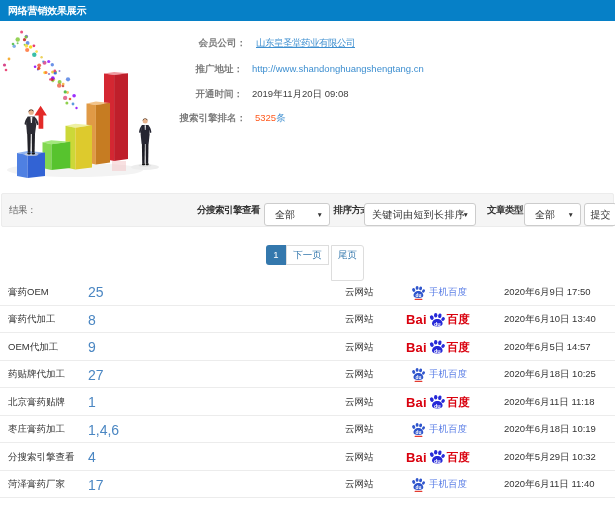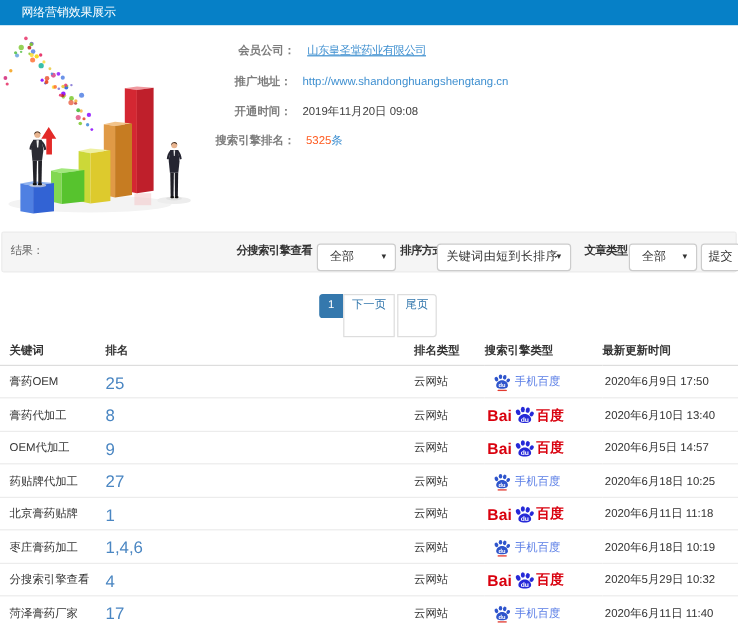--- a/index.html
+++ b/index.html
@@ -1,30 +1,30 @@
 <!DOCTYPE html>
 <html><head>
 <meta charset="utf-8">
 <style>
 html,body{margin:0;padding:0;}
 body{width:615px;height:520px;background:#fff;font-family:"Liberation Sans",sans-serif;position:relative;overflow:hidden;}
 .topbar{position:absolute;left:0;top:0;width:615px;height:21px;background:#0680c7;color:#fff;font-size:10px;line-height:22px;}
-.topbar span{margin-left:18px;letter-spacing:-0.2px;}
+.topbar span{margin-left:8px;letter-spacing:-0.2px;font-weight:bold;}
 .lbl{position:absolute;color:#7d7d7d;font-size:9.5px;line-height:11px;text-align:right;width:96px;font-weight:bold;}
 .val{position:absolute;font-size:9.5px;line-height:11px;color:#404040;}
 a.blue{color:#3e8fd0;text-decoration:none;font-size:9.5px;line-height:11px;position:absolute;}
 .filterbar{position:absolute;left:1px;top:193px;width:613px;height:34px;background:#f5f5f5;border:1px solid #ececec;border-radius:2px;box-sizing:border-box;}
 .fb-item{position:absolute;top:193px;height:34px;line-height:34px;font-size:9.5px;color:#333;white-space:nowrap;letter-spacing:-0.5px;}
 .sel{position:absolute;top:203px;height:23px;background:#fff;border:1px solid #ccc;border-radius:3px;box-sizing:border-box;font-size:10px;color:#333;line-height:21px;white-space:nowrap;overflow:hidden;}
 .sel .tx{margin-left:10px;}
 .sel .ar{position:absolute;right:6px;top:0;font-size:6.5px;color:#333;}
 .btn{position:absolute;top:203px;height:23px;background:#fff;border:1px solid #ccc;border-radius:3px;box-sizing:border-box;font-size:10px;color:#333;line-height:21px;text-align:center;}
 .pag{position:absolute;top:245px;left:266px;height:20px;font-size:9.5px;}
 .pag .cur{position:absolute;left:0;top:0;width:20px;height:20px;background:#3478ad;color:#fff;text-align:center;line-height:20px;border-radius:3px 0 0 3px;}
-.pag .nx{position:absolute;left:20px;top:0;width:43px;height:36px;background:#fff;border:1px solid #ddd;box-sizing:border-box;color:#3478ad;text-align:center;line-height:18px;}
+.pag .nx{position:absolute;left:20px;top:0;width:43px;height:20px;background:#fff;border:1px solid #ddd;box-sizing:border-box;color:#3478ad;text-align:center;line-height:18px;}
 .pag .lst{position:absolute;left:65px;top:0;width:33px;height:36px;background:#fff;border:1px solid #ddd;box-sizing:border-box;color:#3478ad;text-align:center;line-height:18px;border-radius:0 3px 3px 0;}
 table.tb{position:absolute;left:0;top:278px;width:615px;border-collapse:collapse;font-size:9.5px;table-layout:fixed;}
 table.tb th{font-weight:bold;color:#333;text-align:left;padding:0;padding-top:4px;height:21.5px;border-bottom:1px solid #ddd;font-size:9.5px;}
 table.tb td{padding:0;padding-top:2px;height:24.5px;border-bottom:1px solid #ececec;color:#333;}
 table.tb td.kw,table.tb th.h1{padding-left:8px;}
 table.tb td.rk,table.tb th.h2{padding-left:8px;}
 table.tb td.dt{padding-left:2px;}
 td.rk a{color:#4a86c2;text-decoration:none;font-size:14px;}
 td.tp{color:#666;}
 td.dt{color:#333;}
@@ -175,27 +175,20 @@
 
 <table class="tb">
 <colgroup>
       <col class="c1">
       <col class="c2">
       <col class="c3">
       <col class="c4">
       <col class="c5">
     </colgroup>
 <tbody>
-      <tr>
-        <th class="h1">关键词</th>
-        <th class="h2">排名</th>
-        <th>排名类型</th>
-        <th>搜索引擎类型</th>
-        <th>最新更新时间</th>
-      </tr>
 <tr>
         <td class="kw">膏药OEM</td>
         <td class="rk"><a>25</a></td>
         <td class="tp">云网站</td>
         <td class="eng">
           <div class="wrap">
             <svg width="15" height="15" viewBox="0 0 15 15" style="margin-left:7px;flex:none;">
               <g fill="#2f55cc">
                 <ellipse cx="2.7" cy="5.0" rx="1.5" ry="1.95" transform="rotate(-22 2.7 5.0)"></ellipse>
                 <ellipse cx="6.1" cy="2.9" rx="1.45" ry="1.9"></ellipse>

